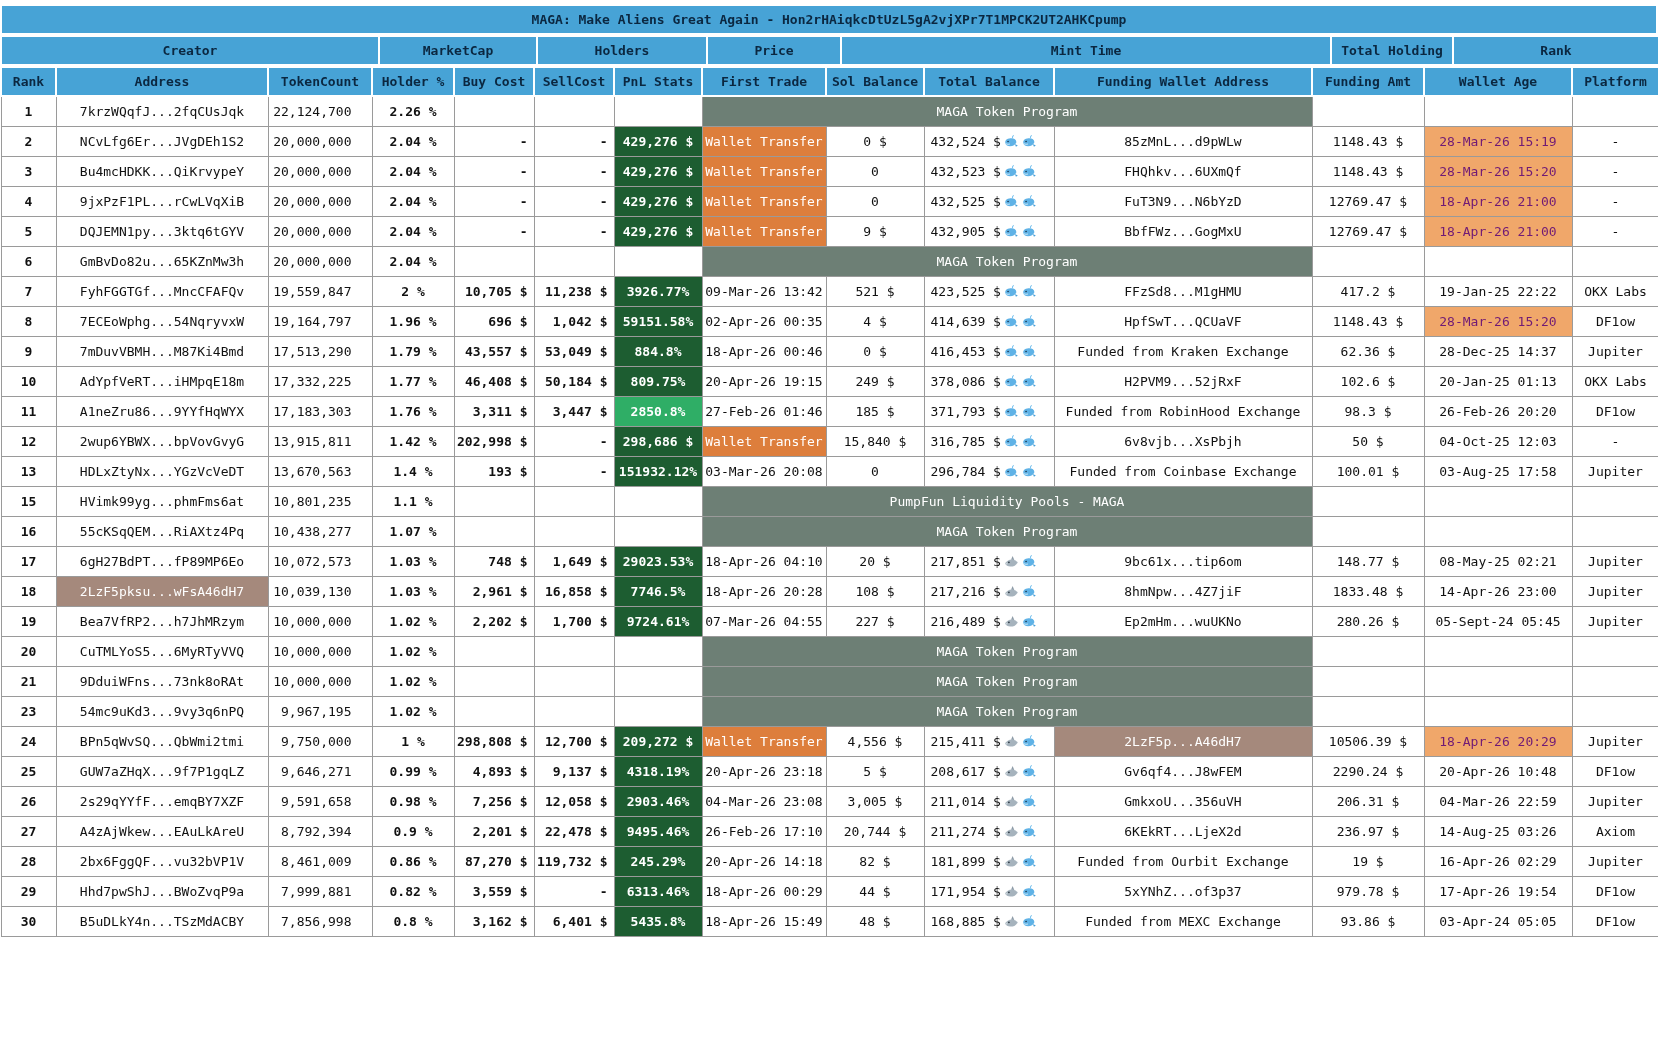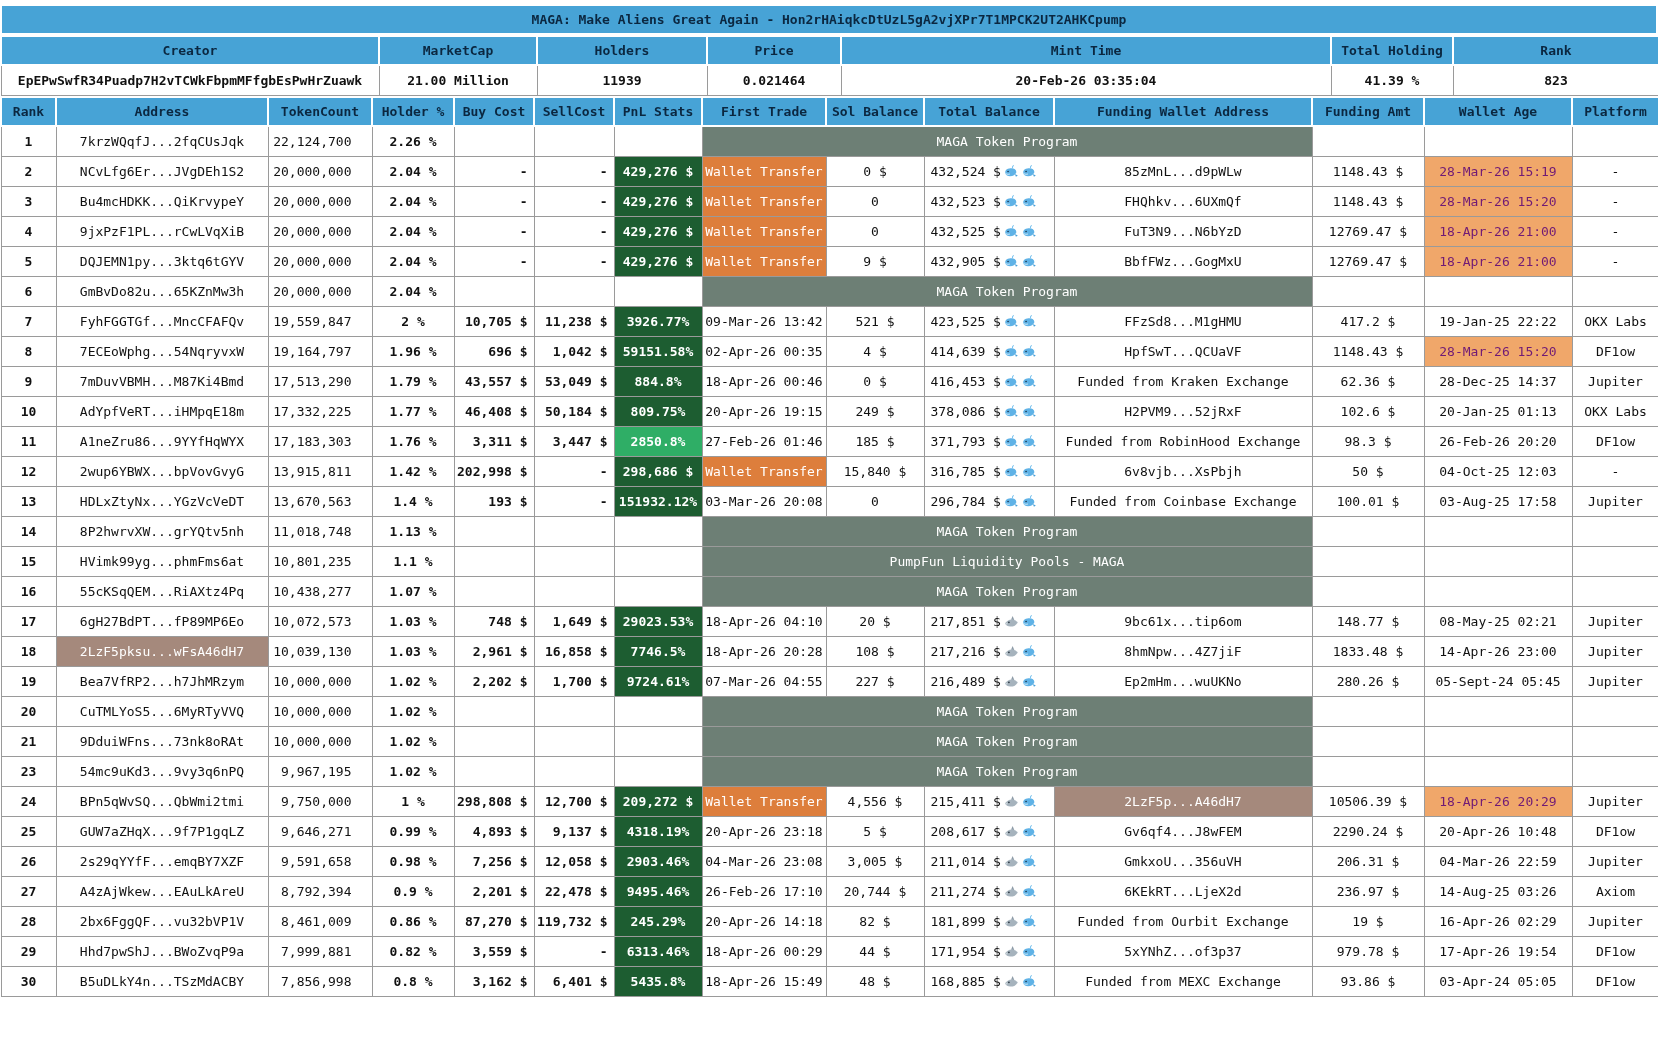--- a/index.html
+++ b/index.html
@@ -49,29 +49,20 @@
     </colgroup>
     <tbody>
         <tr class="hdr">
       <th>Creator</th>
       <th>MarketCap</th>
       <th>Holders</th>
       <th>Price</th>
       <th>Mint Time</th>
       <th>Total Holding</th>
       <th>Rank</th>
-    </tr>
-    <tr class="vals">
-      <td>EpEPwSwfR34Puadp7H2vTCWkFbpmMFfgbEsPwHrZuawk</td>
-      <td>21.00 Million</td>
-      <td>11939</td>
-      <td>0.021464</td>
-      <td>20-Feb-26 03:35:04</td>
-      <td>41.39 %</td>
-      <td>823</td>
     </tr>
   </tbody>
     </table>
 
   <table>
     <colgroup>
       <col style="width:55px">
         <col style="width:212px">
         <col style="width:104px">
         <col style="width:82px">
@@ -433,33 +424,20 @@
               <path d="M1.3 8.9 q-.9 -5 5.6 -5.5 q6 -.4 6.4 4.4 q-1.8 4.4 -6.9 4.4 q-4 0 -5.1 -3.3 z" fill="#5fb2e6"></path>
               <path d="M1.6 9.3 q2.8 1.4 4.8 .4" stroke="#c9e8fa" stroke-width="1" fill="none"></path>
               <circle cx="4.3" cy="7" r=".9" fill="#17334e"></circle>
             </svg></td>
           <td class="c">Funded from Coinbase Exchange</td>
           <td class="c">100.01 $</td>
           <td class="c">03-Aug-25 17:58</td>
           <td class="c">Jupiter</td>
         </tr>
         <tr>
-          <td class="c b">14</td>
-          <td class="c">8P2hwrvXW...grYQtv5nh</td>
-          <td class="r pad-r">11,018,748</td>
-          <td class="c b">1.13 %</td>
-          <td class="r b"></td>
-          <td class="r b"></td>
-          <td class="c b"></td>
-          <td class="c band" colspan="4">MAGA Token Program</td>
-          <td class="c"></td>
-          <td class="c"></td>
-          <td class="c"></td>
-        </tr>
-        <tr>
           <td class="c b">15</td>
           <td class="c">HVimk99yg...phmFms6at</td>
           <td class="r pad-r">10,801,235</td>
           <td class="c b">1.1 %</td>
           <td class="r b"></td>
           <td class="r b"></td>
           <td class="c b"></td>
           <td class="c band" colspan="4">PumpFun Liquidity Pools - MAGA</td>
           <td class="c"></td>
           <td class="c"></td>

